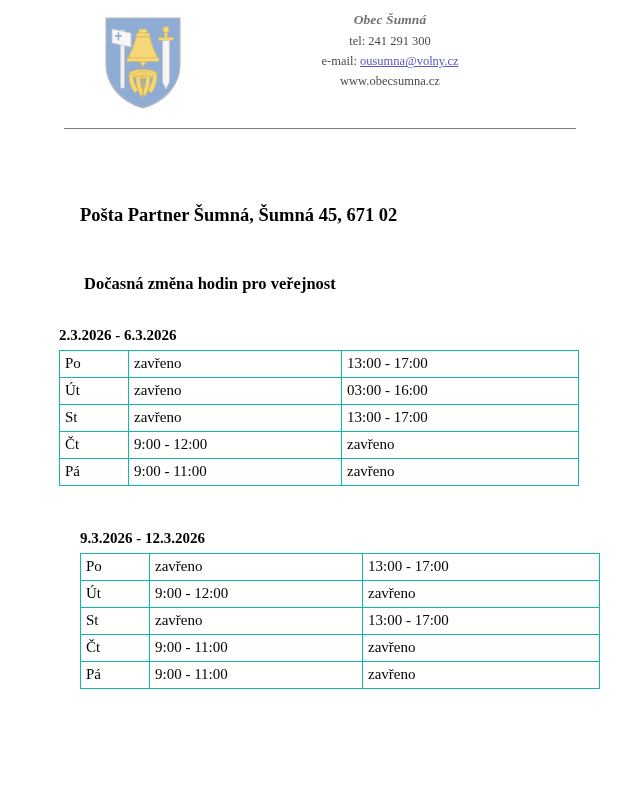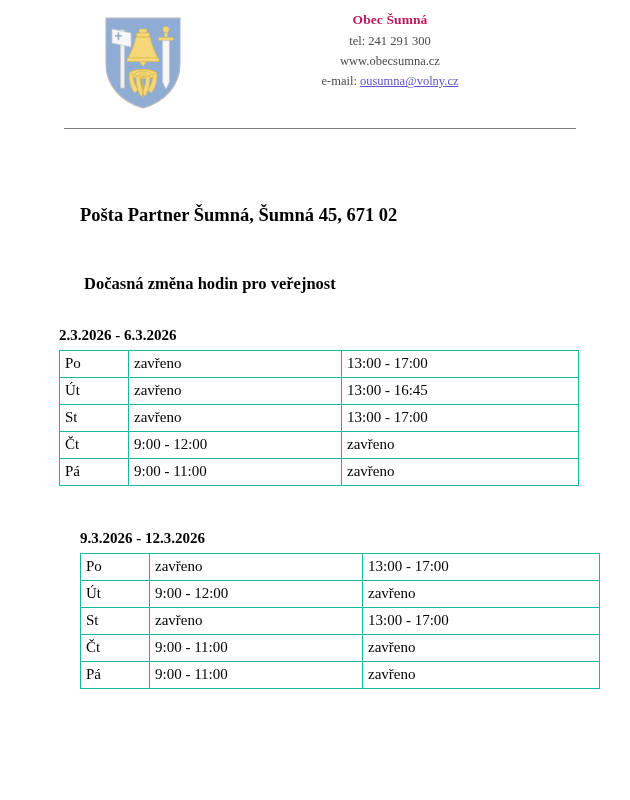--- a/index.html
+++ b/index.html
@@ -38,23 +38,24 @@
   .org-block {
     position: absolute;
     left: 180px;
     top: 10px;
     width: 420px;
     text-align: center;
   }
   .org-name {
     font-weight: bold;
     font-size: 13.5px;
-    color: #be185d;
+    color: #737373;
     line-height: 1.55;
     letter-spacing: 0.1px;
+    font-style: italic;
   }
   .org-line {
     font-size: 12.5px;
     color: #4a4a4a;
     line-height: 1.62;
   }
   .org-link {
     color: #5a57c8;
     text-decoration: underline;
   }
@@ -156,25 +157,25 @@
       <path d="M59 62 C59 72 56 78 53 81 L50 78 C53 73 55 69 55 62 Z" fill="#f5d678" stroke="#d9b94f" stroke-width="0.7"></path>
       <path d="M38 64 C38 74 40 80 43 84 L46 81 C43 76 42 70 42 64 Z" fill="#f5d678" stroke="#d9b94f" stroke-width="0.7"></path>
       <path d="M52 64 C52 74 50 80 47 84 L44 81 C47 76 48 70 48 64 Z" fill="#f5d678" stroke="#d9b94f" stroke-width="0.7"></path>
       <path d="M45 64 L45 86" stroke="#d9b94f" stroke-width="1.2" fill="none"></path>
     </svg>
   </div>
 
   <div class="org-block">
     <div class="org-name">Obec Šumná</div>
     <div class="org-line">tel: 241 291 300</div>
-    <div class="org-line">www.obecsumna.cz</div>
     <div class="org-line">
       <span>e-mail:</span>
       <span class="org-link">ousumna@volny.cz</span>
     </div>
+    <div class="org-line">www.obecsumna.cz</div>
   </div>
 
   <div class="divider"></div>
 </div>
 
 <div class="doc-body">
 
   <h1 class="title-main">Pošta Partner Šumná, Šumná 45, 671 02</h1>
   <h2 class="title-sub">Dočasná změna hodin pro veřejnost</h2>
 
@@ -188,21 +189,21 @@
         </colgroup>
       <tbody>
         <tr>
           <td>Po</td>
           <td>zavřeno</td>
           <td>13:00 - 17:00</td>
         </tr>
         <tr>
           <td>Út</td>
           <td>zavřeno</td>
-          <td>13:00 - 16:45</td>
+          <td>03:00 - 16:00</td>
         </tr>
         <tr>
           <td>St</td>
           <td>zavřeno</td>
           <td>13:00 - 17:00</td>
         </tr>
         <tr>
           <td>Čt</td>
           <td>9:00 - 12:00</td>
           <td>zavřeno</td>

